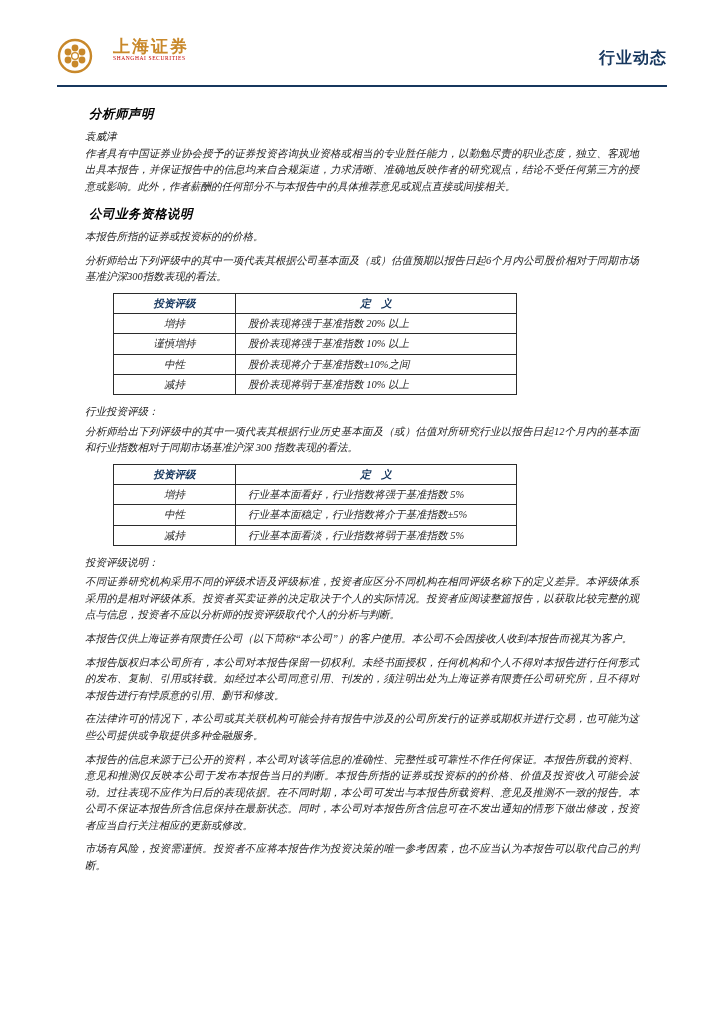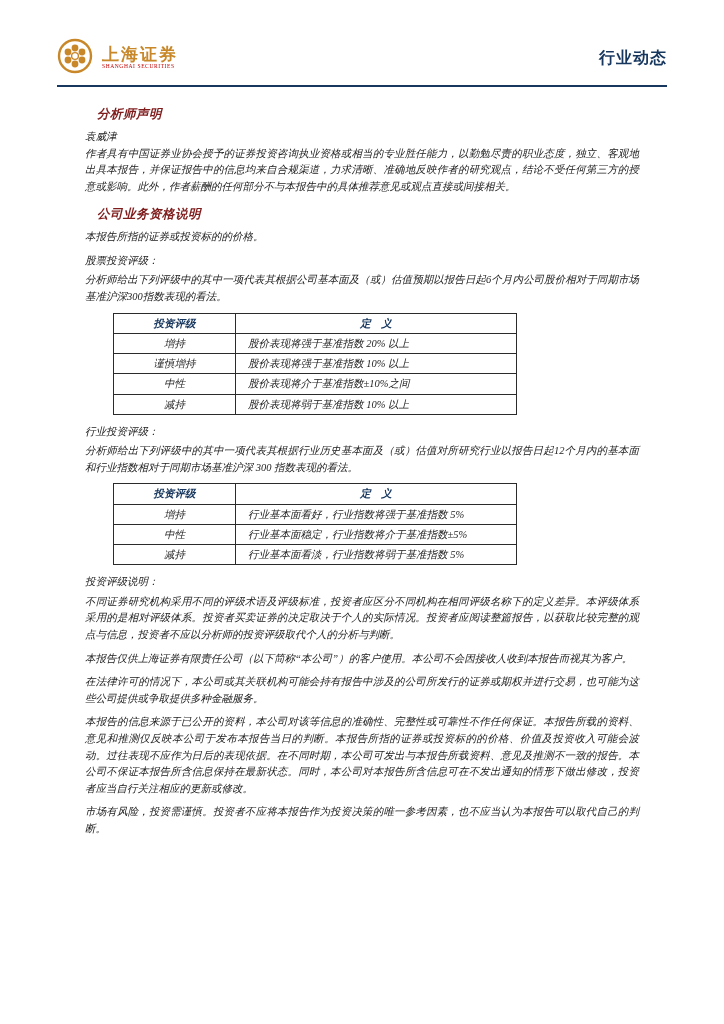--- a/index.html
+++ b/index.html
@@ -16,21 +16,21 @@
     position: relative;
   }
 
   
   .page-header {
     display: flex;
     justify-content: space-between;
     align-items: center;
     height: 48px;
   }
-  .logo { display: flex; align-items: center; gap: 9px; }
+  .logo { display: flex; gap: 20px; }
   .logo-text { display: flex; flex-direction: column; line-height: 1.05; }
   .logo-cn {
     color: #C8882A;
     font-weight: bold;
     font-size: 17px;
     letter-spacing: 2px;
   }
   .logo-en {
     color: #C00000;
     font-size: 5.5px;
@@ -44,25 +44,25 @@
   }
   .header-rule {
     border-bottom: 2.5px solid #17375E;
     margin-top: 3px;
   }
 
   
   .content { padding: 8px 28px 0 28px; color: #1f1f1f; }
 
   .sec-title {
-    color: #7f1d1d;
+    color: #000000;
     font-size: 12.5px;
     font-weight: bold;
     font-style: italic;
-    margin: 11px 0 6px 12px;
+    margin: 11px 0 6px 4px;
     letter-spacing: 0.5px;
   }
   .body-text {
     font-size: 10.5px;
     font-style: italic;
     line-height: 1.58;
     text-align: justify;
     margin-bottom: 7px;
     color: #222222;
   }
@@ -130,21 +130,20 @@
       <p class="body-text">作者具有中国证券业协会授予的证券投资咨询执业资格或相当的专业胜任能力，以勤勉尽责的职业态度，独立、客观地出具本报告，并保证报告中的信息均来自合规渠道，力求清晰、准确地反映作者的研究观点，结论不受任何第三方的授意或影响。此外，作者薪酬的任何部分不与本报告中的具体推荐意见或观点直接或间接相关。</p>
     </section>
 
     <section>
       <h2 class="sec-title">公司业务资格说明</h2>
       <p class="body-text">本报告所指的证券或投资标的的价格。</p>
     </section>
 
     <section>
 
-      <p class="body-text sub-label">股票投资评级：</p>
       <p class="body-text">分析师给出下列评级中的其中一项代表其根据公司基本面及（或）估值预期以报告日起6个月内公司股价相对于同期市场基准沪深300指数表现的看法。</p>
 
       <table class="rating-table">
         <thead>
           <tr>
             <th class="col-rating">投资评级</th>
             <th class="col-def">定　义</th>
           </tr>
         </thead>
         <tbody>
@@ -192,19 +191,20 @@
           </tr>
         </tbody>
       </table>
 
       <p class="body-text sub-label">投资评级说明：</p>
       <p class="body-text">不同证券研究机构采用不同的评级术语及评级标准，投资者应区分不同机构在相同评级名称下的定义差异。本评级体系采用的是相对评级体系。投资者买卖证券的决定取决于个人的实际情况。投资者应阅读整篇报告，以获取比较完整的观点与信息，投资者不应以分析师的投资评级取代个人的分析与判断。</p>
     </section>
 
     <section class="disclaimer">
       <p class="body-text">本报告仅供上海证券有限责任公司（以下简称“本公司”）的客户使用。本公司不会因接收人收到本报告而视其为客户。</p>
+      <p class="body-text">本报告版权归本公司所有，本公司对本报告保留一切权利。未经书面授权，任何机构和个人不得对本报告进行任何形式的发布、复制、引用或转载。如经过本公司同意引用、刊发的，须注明出处为上海证券有限责任公司研究所，且不得对本报告进行有悖原意的引用、删节和修改。</p>
       <p class="body-text">在法律许可的情况下，本公司或其关联机构可能会持有报告中涉及的公司所发行的证券或期权并进行交易，也可能为这些公司提供或争取提供多种金融服务。</p>
       <p class="body-text">本报告的信息来源于已公开的资料，本公司对该等信息的准确性、完整性或可靠性不作任何保证。本报告所载的资料、意见和推测仅反映本公司于发布本报告当日的判断。本报告所指的证券或投资标的的价格、价值及投资收入可能会波动。过往表现不应作为日后的表现依据。在不同时期，本公司可发出与本报告所载资料、意见及推测不一致的报告。本公司不保证本报告所含信息保持在最新状态。同时，本公司对本报告所含信息可在不发出通知的情形下做出修改，投资者应当自行关注相应的更新或修改。</p>
       <p class="body-text">市场有风险，投资需谨慎。投资者不应将本报告作为投资决策的唯一参考因素，也不应当认为本报告可以取代自己的判断。</p>
     </section>
 
   </main>
 </div>
 
 </body></html>

